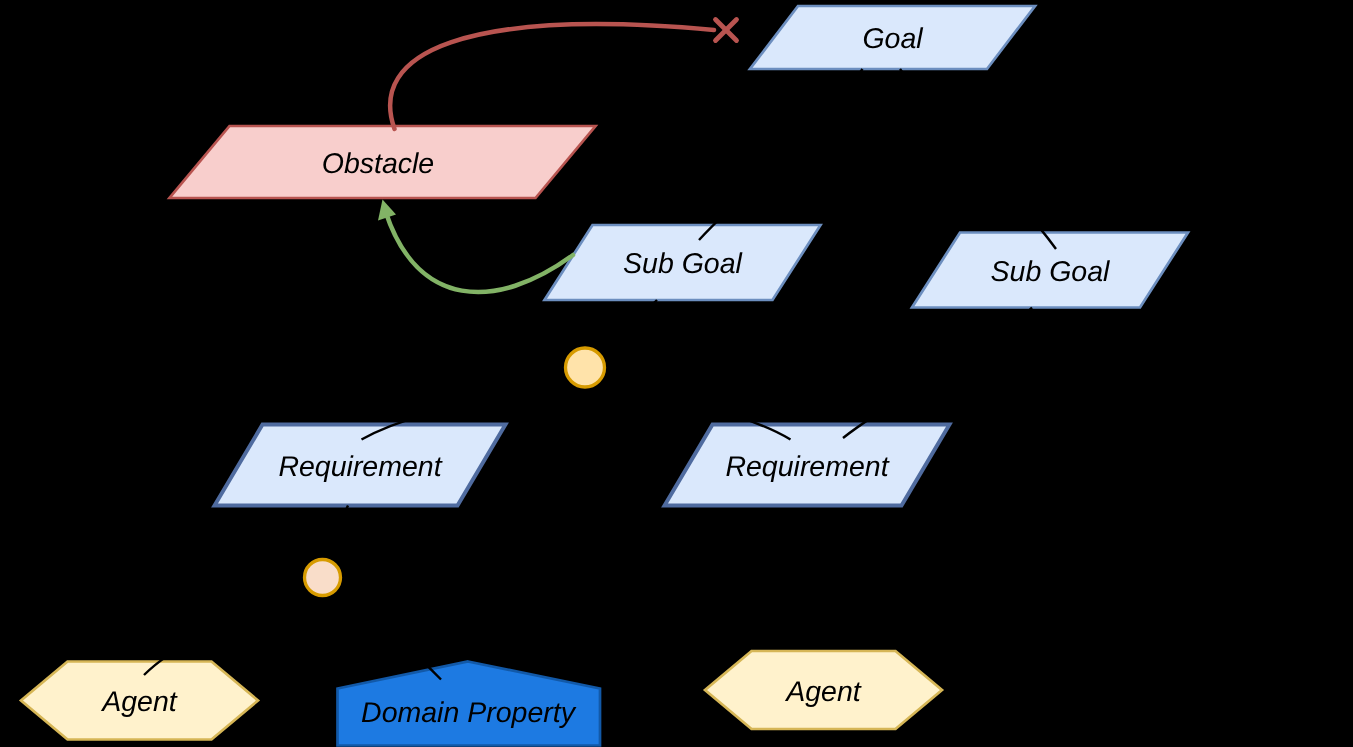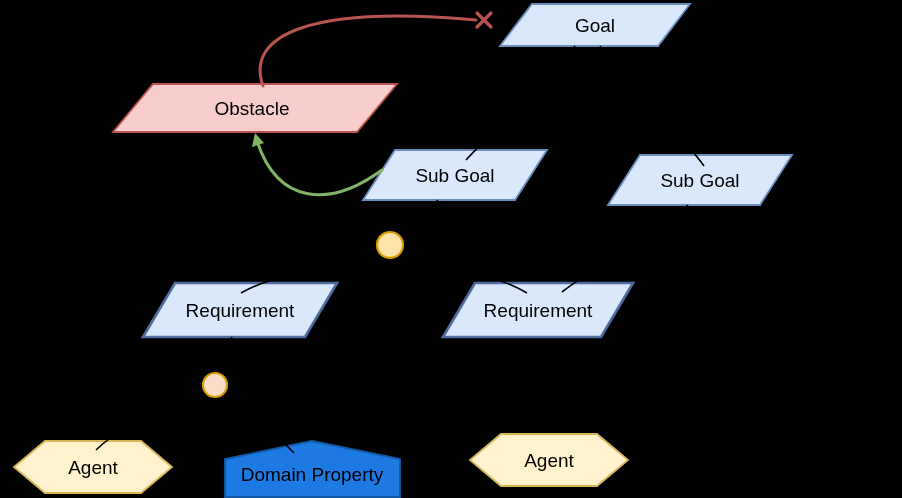--- a/index.html
+++ b/index.html
@@ -5,20 +5,21 @@
   html, body {
     margin: 0;
     padding: 0;
     background: #000000;
   }
   .canvas {
     position: relative;
     width: 902px;
     height: 498px;
     overflow: hidden;
+    font-style: italic;
   }
   svg { display: block; }
   text {
     font-family: "Liberation Sans", "DejaVu Sans", sans-serif;
     font-size: 19px;
     fill: #000000;
   }
   .edge { fill: none; stroke-width: 1.6; }
   .arrow { fill: none; stroke-width: 3; stroke-linecap: round; }
 </style>

